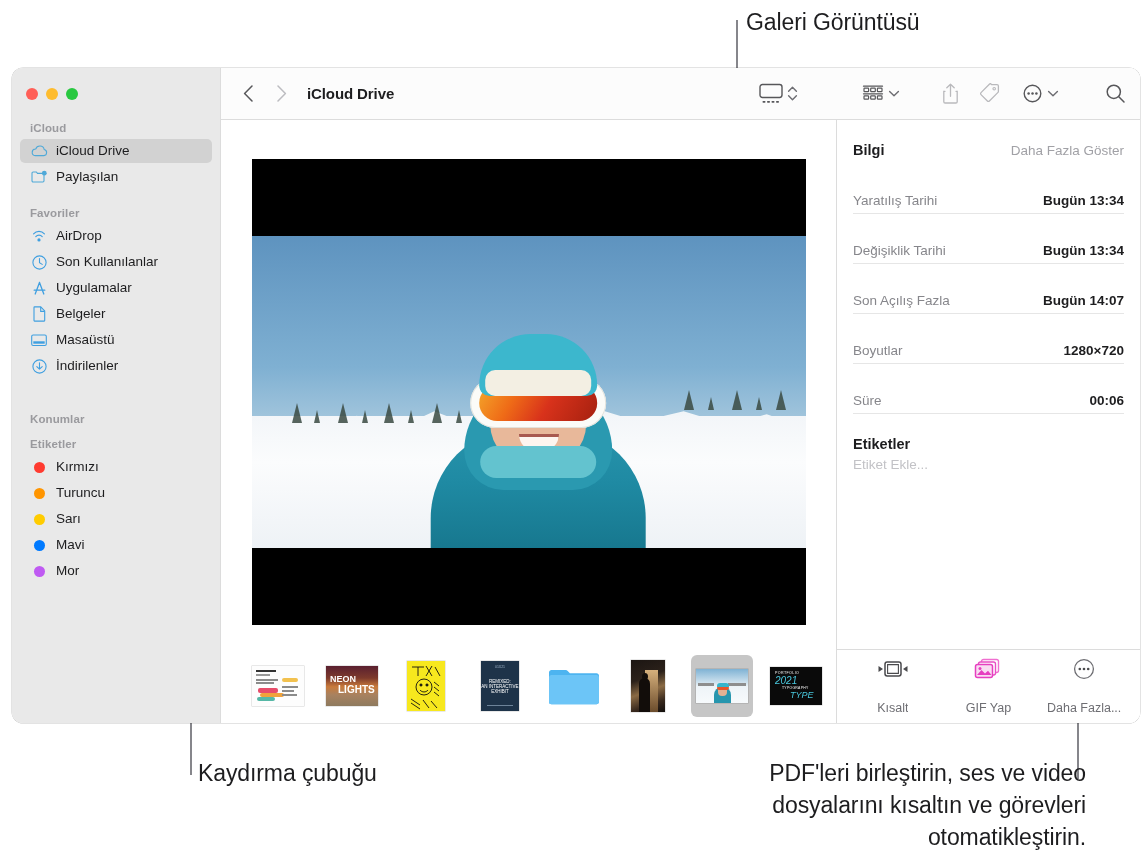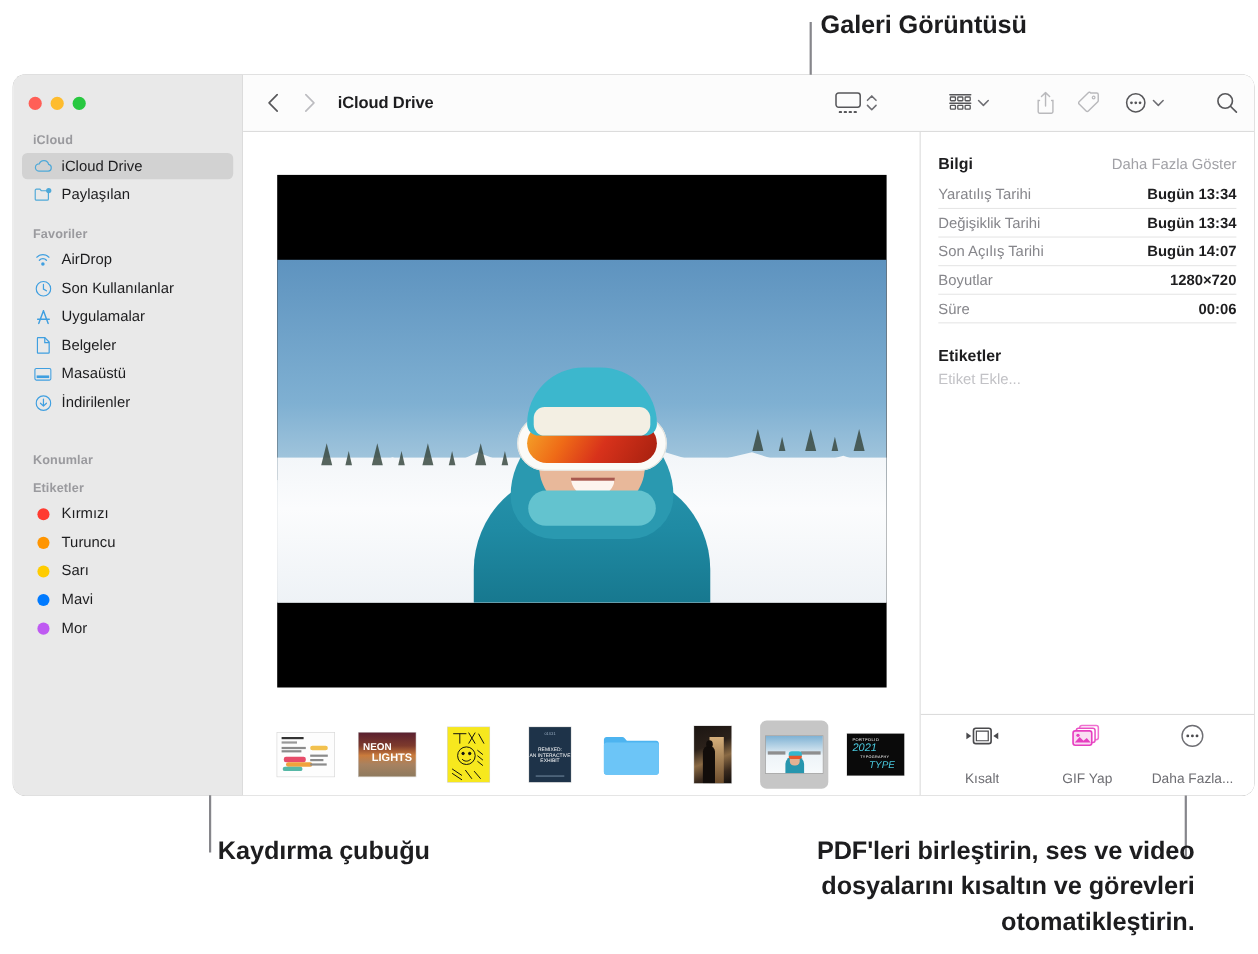--- a/index.html
+++ b/index.html
@@ -18,21 +18,20 @@
   }
 
   
   .callout-text {
     position: absolute;
     color: #1d1d1f;
     font-size: 23px;
     line-height: 32px;
     letter-spacing: -0.1px;
     white-space: pre-line;
-    font-weight: bold;
   }
   .callout-line {
     position: absolute;
     background: #86868b;
   }
 
   
   #window {
     position: absolute;
     left: 12px;
@@ -431,21 +430,21 @@
   .insp-row {
     display: flex;
     justify-content: space-between;
     align-items: flex-end;
     font-size: 13.5px;
     padding: 5px 0;
     border-bottom: 0.5px solid #e6e6e6;
   }
   .insp-row:last-of-type { border-bottom: none; }
   .insp-key { color: #86868b; }
-  .insp-val { color: #1d1d1f; font-weight: bold; }
+  .insp-val { color: #1d1d1f; font-weight: bold; margin-top: 24px; }
   #tags-block { margin-top: 22px; }
   #tags-add {
     font-size: 13.5px;
     color: #c2c2c6;
     margin-top: 5px;
   }
 
   #quick-actions {
     flex: 0 0 74px;
     border-top: 0.5px solid #dcdcdc;
@@ -868,21 +867,21 @@
 
             <div class="insp-row">
               <span class="insp-key">Yaratılış Tarihi</span>
               <span class="insp-val">Bugün 13:34</span>
             </div>
             <div class="insp-row">
               <span class="insp-key">Değişiklik Tarihi</span>
               <span class="insp-val">Bugün 13:34</span>
             </div>
             <div class="insp-row">
-              <span class="insp-key">Son Açılış Tarihi</span>
+              <span class="insp-key">Son Açılış Fazla</span>
               <span class="insp-val">Bugün 14:07</span>
             </div>
             <div class="insp-row">
               <span class="insp-key">Boyutlar</span>
               <span class="insp-val">1280×720</span>
             </div>
             <div class="insp-row">
               <span class="insp-key">Süre</span>
               <span class="insp-val">00:06</span>
             </div>

